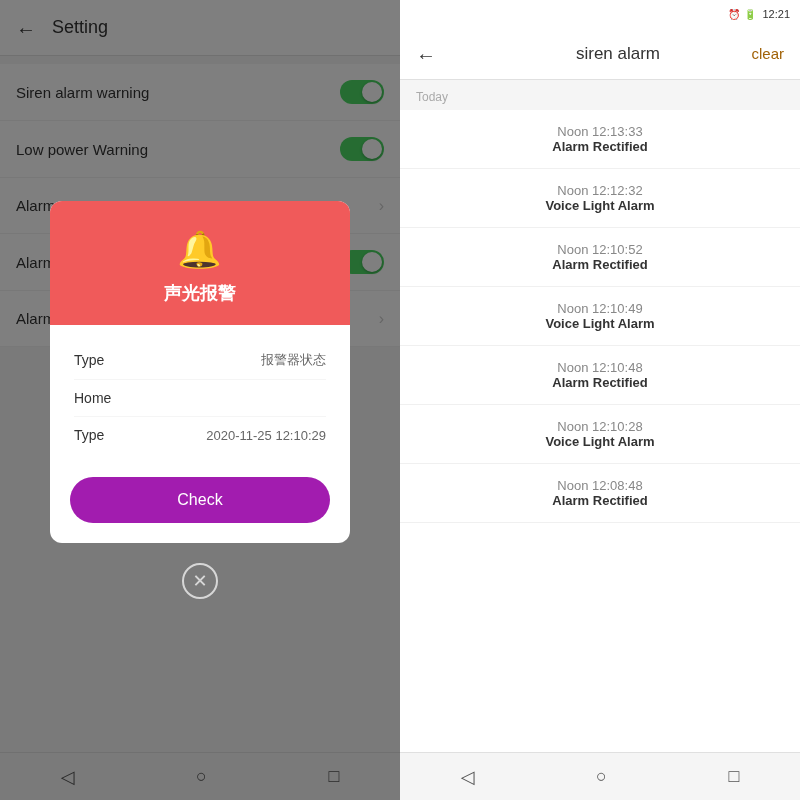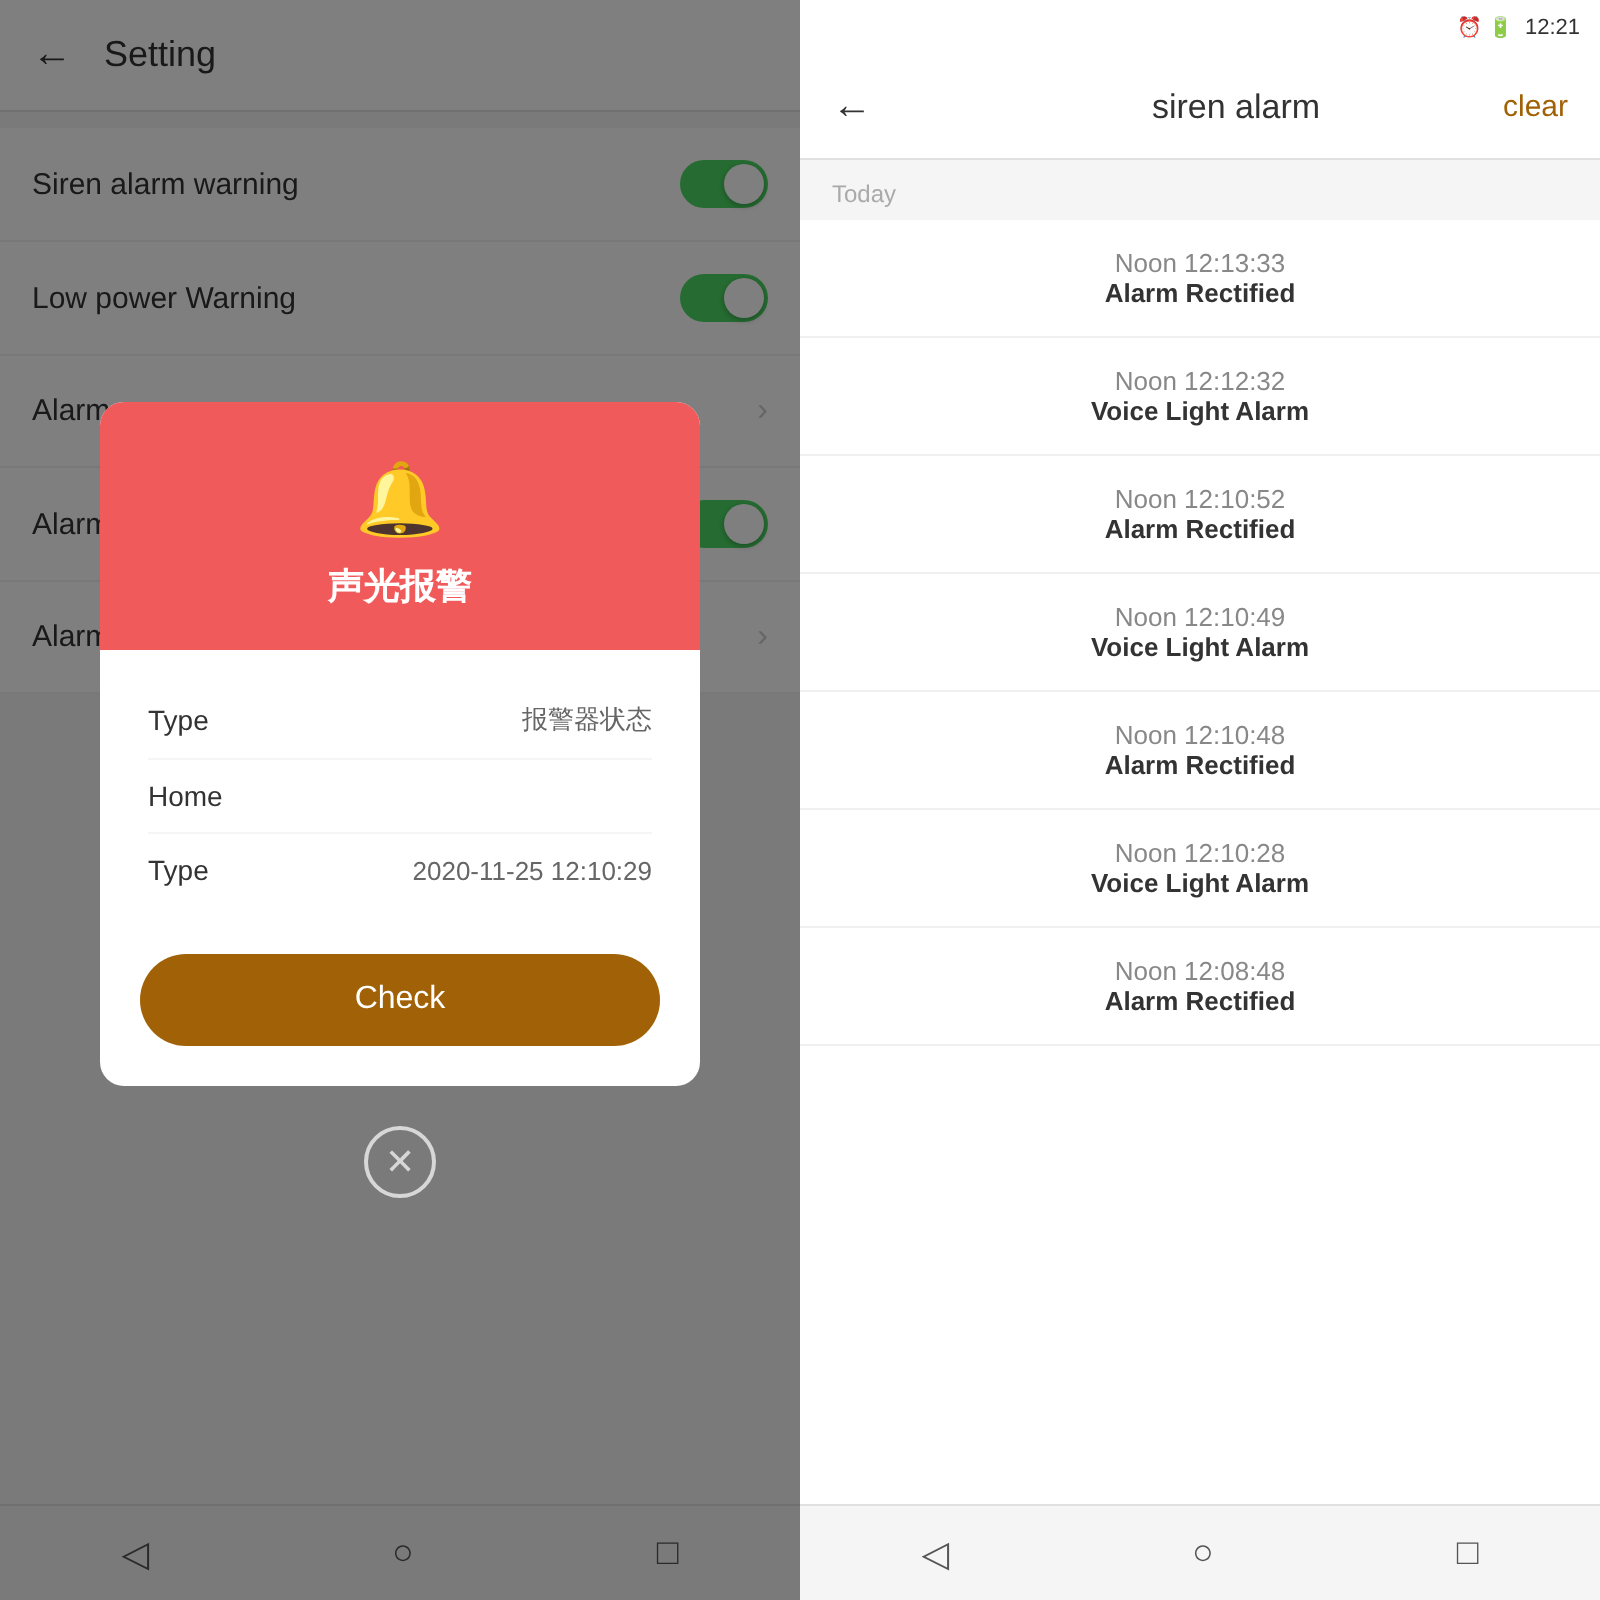--- a/index.html
+++ b/index.html
@@ -164,21 +164,21 @@
     .modal-value {
       font-size: 13px;
       color: #666;
     }
 
     .check-btn {
       display: block;
       width: calc(100% - 40px);
       margin: 8px 20px 20px;
       padding: 14px;
-      background: #a16207;
+      background: #a21caf;
       color: #fff;
       border: none;
       border-radius: 28px;
       font-size: 16px;
       font-weight: 500;
       cursor: pointer;
       text-align: center;
     }
 
     .close-circle {

